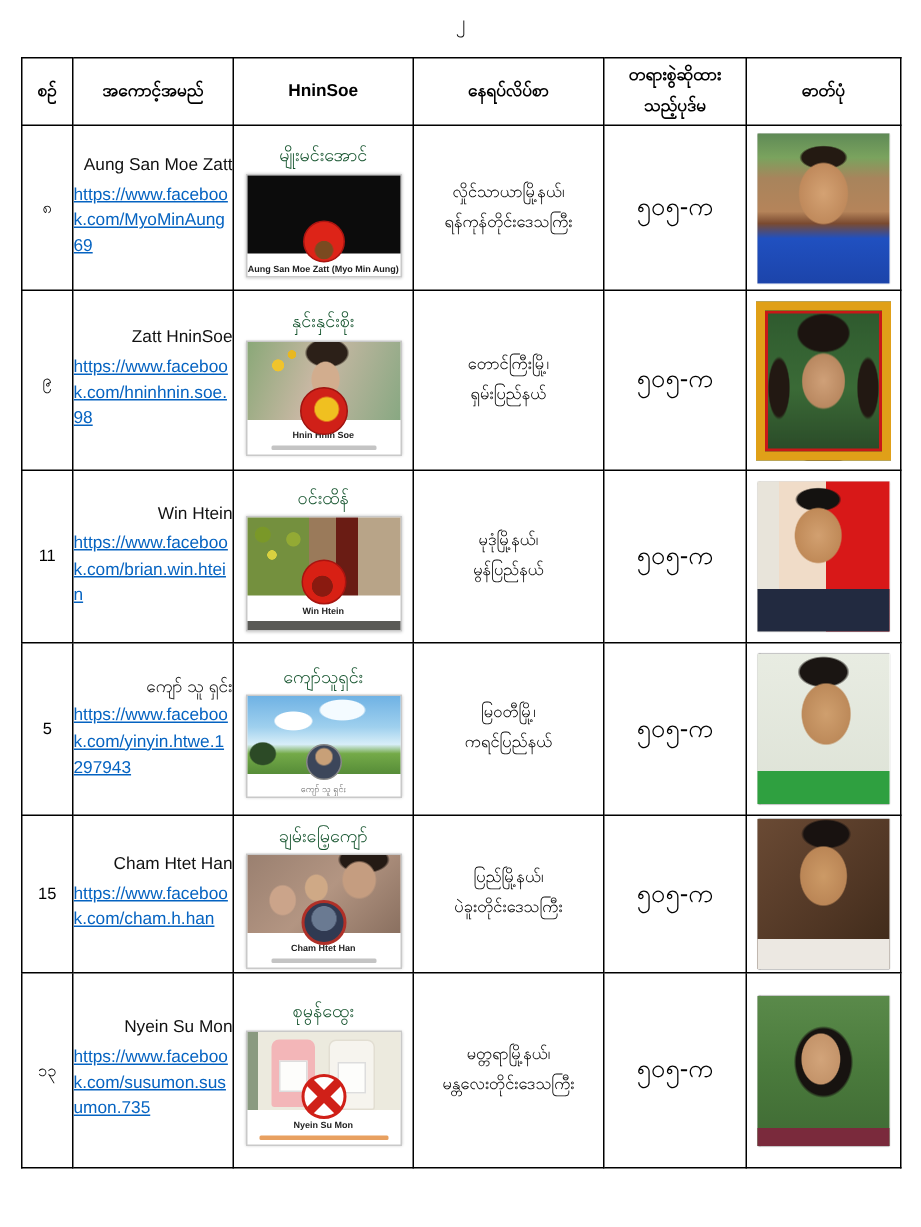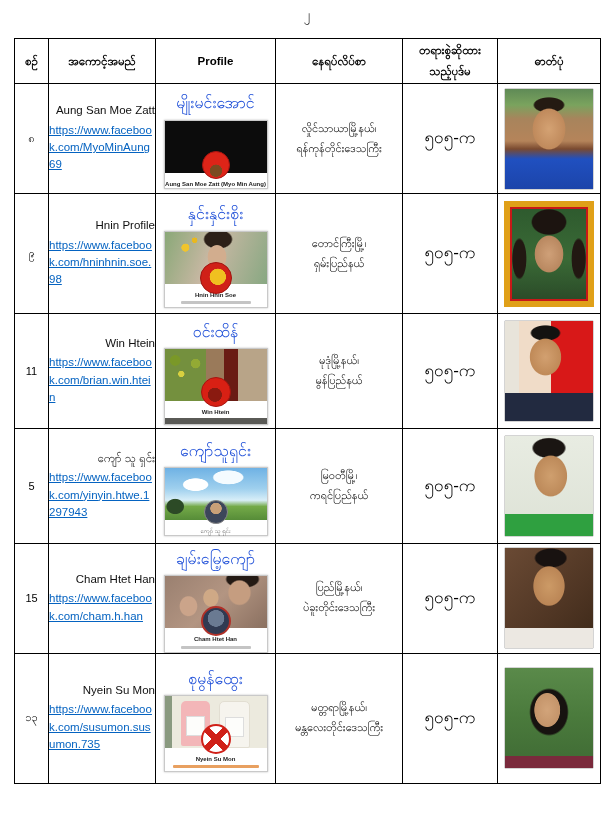--- a/index.html
+++ b/index.html
@@ -10,21 +10,21 @@
   th{font-weight:bold; font-size:11.5px; text-align:center; line-height:1.8;}
   tr.hdr{height:45px;}
   tr.r0{height:110px;} tr.r1{height:120px;} tr.r2{height:115px;}
   tr.r3{height:115px;} tr.r4{height:105px;} tr.r5{height:130px;}
 
   td.c-no{text-align:center; font-size:11px;}
   td.c-acct{vertical-align:middle; padding:4px 5px;}
   .acct-name{font-size:11.5px; color:#111; margin-bottom:3px; line-height:1.35;text-align:right;}
   .acct-link{display:block; font-size:11.5px; color:#0563c1; text-decoration:underline; word-break:break-all; line-height:1.5; cursor:pointer;}
   td.c-prof{text-align:center; vertical-align:middle; padding:3px;}
-  .prof-title{font-size:16px; color:#1d4ed8; line-height:1.9; margin-bottom:1px;}
+  .prof-title{font-size:12px; color:#14532d; line-height:1.9; margin-bottom:1px;}
   .prof-card{position:relative; width:102px; margin:0 auto; background:#fff; border:1px solid #c9c9c9; box-shadow:0 0 2px rgba(0,0,0,.25);}
   .cover{height:52px; position:relative;}
   .avatar{position:absolute; left:50%; transform:translateX(-50%); border-radius:50%; z-index:3;}
   .caption{position:relative; z-index:2; font-size:6px; font-weight:bold; color:#222; padding-top:8px; line-height:1.2;}
   .cap-sub{height:3px; background:#c4c4c4; margin:2px 16px 3px 16px; border-radius:1px;}
   .strip-dark{height:6px; background:#5a5a56; margin-top:2px;}
   .caption.gray{font-weight:normal; color:#666;}
 
   
   .cover.cv0{background:#0c0c0c;}
@@ -112,21 +112,21 @@
       <col style="width:107px">
       <col style="width:120px">
     <col style="width:127px">
       <col style="width:95px">
       <col style="width:103px">
   </colgroup>
   <tbody>
       <tr class="hdr">
     <th>စဉ်</th>
     <th>အကောင့်အမည်</th>
-    <th>Profile</th>
+    <th>HninSoe</th>
     <th>နေရပ်လိပ်စာ</th>
     <th>
       <div>တရားစွဲဆိုထား</div>
       <div>သည့်ပုဒ်မ</div>
     </th>
     <th>ဓာတ်ပုံ</th>
   </tr>
 
   <tr class="r0">
     <td class="c-no">၈</td>
@@ -148,21 +148,21 @@
     </td>
     <td class="c-sec">၅၀၅-က</td>
     <td class="c-photo">
           <div class="photo p0"></div>
         </td>
   </tr>
 
   <tr class="r1">
     <td class="c-no">၉</td>
     <td class="c-acct">
-      <div class="acct-name">Hnin Profile</div>
+      <div class="acct-name">Zatt HninSoe</div>
       <a class="acct-link">https://www.facebook.com/hninhnin.soe.98</a>
     </td>
     <td class="c-prof">
       <div class="prof-title">နှင်းနှင်းစိုး</div>
       <div class="prof-card">
         <div class="cover cv1"></div>
         <div class="avatar av1"></div>
         <div class="caption">Hnin Hnin Soe</div>
         <div class="cap-sub"></div>
       </div>

